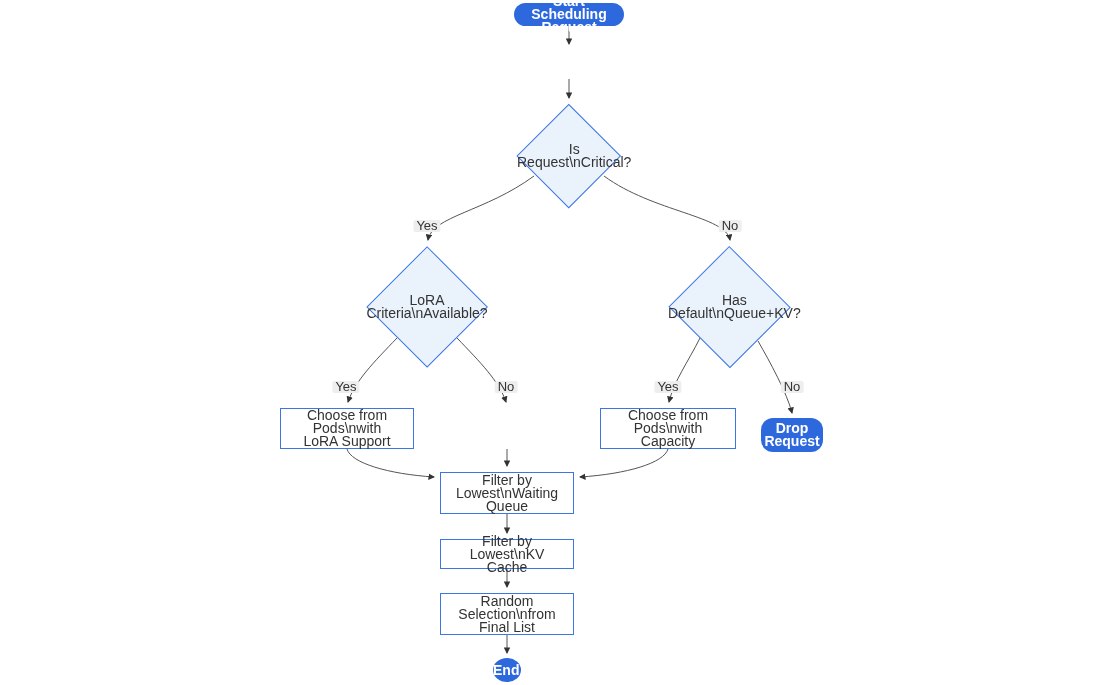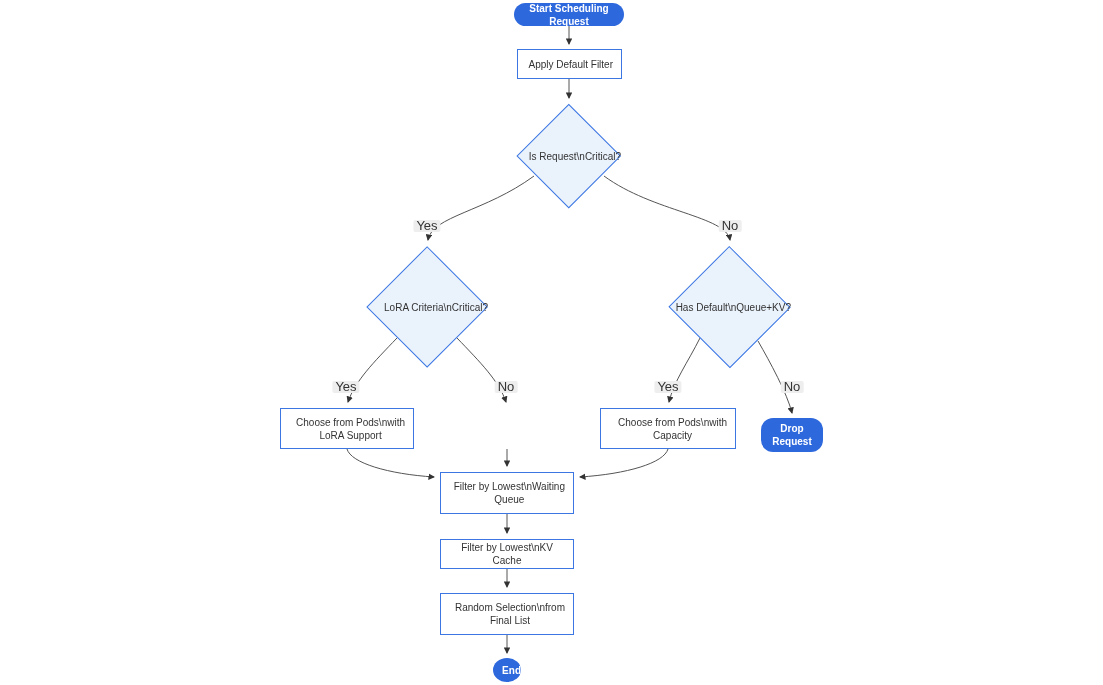--- a/index.html
+++ b/index.html
@@ -27,23 +27,23 @@
   }
   svg.edges { position: absolute; left: 0; top: 0; z-index: 1; }
   .edge { stroke: var(--edge-color); stroke-width: 1px; fill: none; }
   marker path { fill: var(--arrow-color); }
 
   .node {
     position: absolute;
     z-index: 2;
     display: flex;
     align-items: center;
-    justify-content: flex-end;
+    justify-content: flex-start;
     text-align: center;
-    font-size: 10px;
+    font-size: 14px;
     line-height: 13px;
   }
   .node .nlabel { white-space: pre-line; position: relative; z-index: 2; }
   .rect {
     background: var(--node-fill);
     border: 1.5px solid var(--node-border);
     padding: 0 8px;
   }
   .pill {
     background: var(--terminal-fill);
@@ -99,32 +99,29 @@
     <path class="edge" d="M668,449 C664,463 627,474 580,477" marker-end="url(#arrow)"></path>
     <path class="edge" d="M507,514 L507,533" marker-end="url(#arrow)"></path>
     <path class="edge" d="M507,569 L507,587" marker-end="url(#arrow)"></path>
     <path class="edge" d="M507,635 L507,653" marker-end="url(#arrow)"></path>
   </svg>
 
   <div class="node pill" style="left:514px;top:3px;width:110px;height:23px">
     <span class="nlabel">Start Scheduling Request</span>
   </div>
 
-  <div class="node rect" style="left:517px;top:49px;width:105px;height:30px">
-    <span class="nlabel">Apply Default Filter</span>
-  </div>
 
   <div class="node diamond" style="left:517px;top:104px;width:104px;height:104px">
     <span class="dshape"></span>
     <span class="nlabel">Is Request\nCritical?</span>
   </div>
 
   <div class="node diamond" style="left:366px;top:246px;width:122px;height:122px">
     <span class="dshape"></span>
-    <span class="nlabel">LoRA Criteria\nCritical?</span>
+    <span class="nlabel">LoRA Criteria\nAvailable?</span>
   </div>
 
   <div class="node diamond" style="left:668px;top:246px;width:123px;height:122px">
     <span class="dshape"></span>
     <span class="nlabel">Has Default\nQueue+KV?</span>
   </div>
 
   <div class="node rect" style="left:280px;top:408px;width:134px;height:41px">
     <span class="nlabel">Choose from Pods\nwith
 LoRA Support</span>

